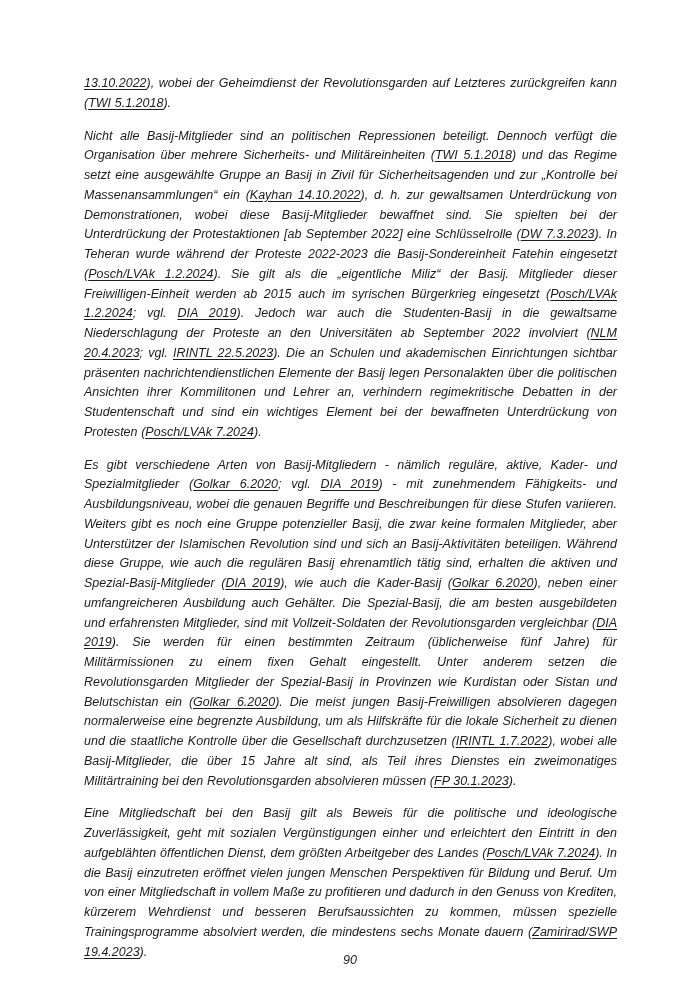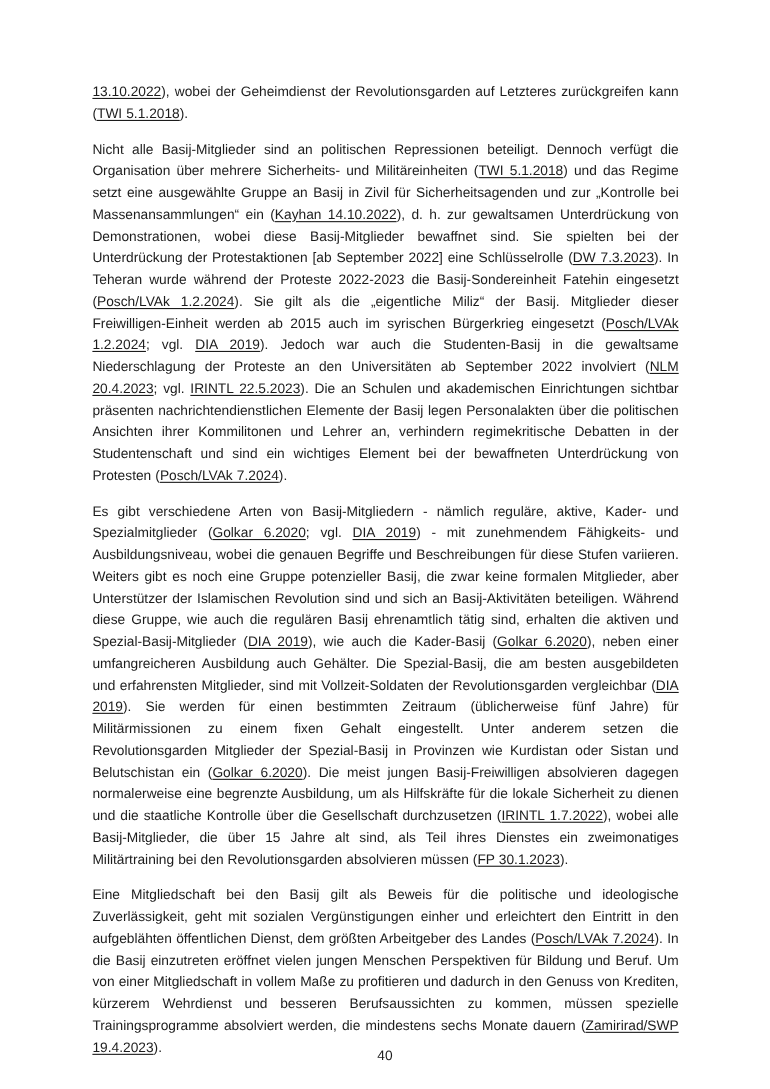--- a/index.html
+++ b/index.html
@@ -8,20 +8,21 @@
     background: #ffffff;
   }
   .page {
     position: relative;
     width: 700px;
     height: 990px;
     background: #ffffff;
     font-family: "Liberation Sans", "DejaVu Sans", sans-serif;
     color: #1c1c1c;
     overflow: hidden;
+    font-style: italic;
   }
   .content {
     position: absolute;
     top: 74px;
     left: 84px;
     right: 83px;
   }
   .para {
     font-size: 12.5px;
     line-height: 1.58;
@@ -50,14 +51,14 @@
 </head>
 <body>
 
 <div class="page">
   <div class="content">
     <p class="para"><a class="cite-link">13.10.2022</a><span>), wobei der Geheimdienst der Revolutionsgarden auf Letzteres zurückgreifen kann (</span><a class="cite-link">TWI 5.1.2018</a><span>).</span></p>
     <p class="para"><span>Nicht alle Basij-Mitglieder sind an politischen Repressionen beteiligt. Dennoch verfügt die Organisation über mehrere Sicherheits- und Militäreinheiten (</span><a class="cite-link">TWI 5.1.2018</a><span>) und das Regime setzt eine ausgewählte Gruppe an Basij in Zivil für Sicherheitsagenden und zur „Kontrolle bei Massenansammlungen“ ein (</span><a class="cite-link">Kayhan 14.10.2022</a><span>), d. h. zur gewaltsamen Unterdrückung von Demonstrationen, wobei diese Basij-Mitglieder bewaffnet sind. Sie spielten bei der Unterdrückung der Protestaktionen [ab September 2022] eine Schlüsselrolle (</span><a class="cite-link">DW 7.3.2023</a><span>). In Teheran wurde während der Proteste 2022-2023 die Basij-Sondereinheit Fatehin eingesetzt (</span><a class="cite-link">Posch/LVAk 1.2.2024</a><span>). Sie gilt als die „eigentliche Miliz“ der Basij. Mitglieder dieser Freiwilligen-Einheit werden ab 2015 auch im syrischen Bürgerkrieg eingesetzt (</span><a class="cite-link">Posch/LVAk 1.2.2024</a><span>; vgl. </span><a class="cite-link">DIA 2019</a><span>). Jedoch war auch die Studenten-Basij in die gewaltsame Niederschlagung der Proteste an den Universitäten ab September 2022 involviert (</span><a class="cite-link">NLM 20.4.2023</a><span>; vgl. </span><a class="cite-link">IRINTL 22.5.2023</a><span>). Die an Schulen und akademischen Einrichtungen sichtbar präsenten nachrichtendienstlichen Elemente der Basij legen Personalakten über die politischen Ansichten ihrer Kommilitonen und Lehrer an, verhindern regimekritische Debatten in der Studentenschaft und sind ein wichtiges Element bei der bewaffneten Unterdrückung von Protesten (</span><a class="cite-link">Posch/LVAk 7.2024</a><span>).</span></p>
     <p class="para"><span>Es gibt verschiedene Arten von Basij-Mitgliedern - nämlich reguläre, aktive, Kader- und Spezialmitglieder (</span><a class="cite-link">Golkar 6.2020</a><span>; vgl. </span><a class="cite-link">DIA 2019</a><span>) - mit zunehmendem Fähigkeits- und Ausbildungsniveau, wobei die genauen Begriffe und Beschreibungen für diese Stufen variieren. Weiters gibt es noch eine Gruppe potenzieller Basij, die zwar keine formalen Mitglieder, aber Unterstützer der Islamischen Revolution sind und sich an Basij-Aktivitäten beteiligen. Während diese Gruppe, wie auch die regulären Basij ehrenamtlich tätig sind, erhalten die aktiven und Spezial-Basij-Mitglieder (</span><a class="cite-link">DIA 2019</a><span>), wie auch die Kader-Basij (</span><a class="cite-link">Golkar 6.2020</a><span>), neben einer umfangreicheren Ausbildung auch Gehälter. Die Spezial-Basij, die am besten ausgebildeten und erfahrensten Mitglieder, sind mit Vollzeit-Soldaten der Revolutionsgarden vergleichbar (</span><a class="cite-link">DIA 2019</a><span>). Sie werden für einen bestimmten Zeitraum (üblicherweise fünf Jahre) für Militärmissionen zu einem fixen Gehalt eingestellt. Unter anderem setzen die Revolutionsgarden Mitglieder der Spezial-Basij in Provinzen wie Kurdistan oder Sistan und Belutschistan ein (</span><a class="cite-link">Golkar 6.2020</a><span>). Die meist jungen Basij-Freiwilligen absolvieren dagegen normalerweise eine begrenzte Ausbildung, um als Hilfskräfte für die lokale Sicherheit zu dienen und die staatliche Kontrolle über die Gesellschaft durchzusetzen (</span><a class="cite-link">IRINTL 1.7.2022</a><span>), wobei alle Basij-Mitglieder, die über 15 Jahre alt sind, als Teil ihres Dienstes ein zweimonatiges Militärtraining bei den Revolutionsgarden absolvieren müssen (</span><a class="cite-link">FP 30.1.2023</a><span>).</span></p>
     <p class="para"><span>Eine Mitgliedschaft bei den Basij gilt als Beweis für die politische und ideologische Zuverlässigkeit, geht mit sozialen Vergünstigungen einher und erleichtert den Eintritt in den aufgeblähten öffentlichen Dienst, dem größten Arbeitgeber des Landes (</span><a class="cite-link">Posch/LVAk 7.2024</a><span>). In die Basij einzutreten eröffnet vielen jungen Menschen Perspektiven für Bildung und Beruf. Um von einer Mitgliedschaft in vollem Maße zu profitieren und dadurch in den Genuss von Krediten, kürzerem Wehrdienst und besseren Berufsaussichten zu kommen, müssen spezielle Trainingsprogramme absolviert werden, die mindestens sechs Monate dauern (</span><a class="cite-link">Zamirirad/SWP 19.4.2023</a><span>).</span></p>
   </div>
-  <div class="page-number">40</div>
+  <div class="page-number">90</div>
 </div>
 
 </body></html>

